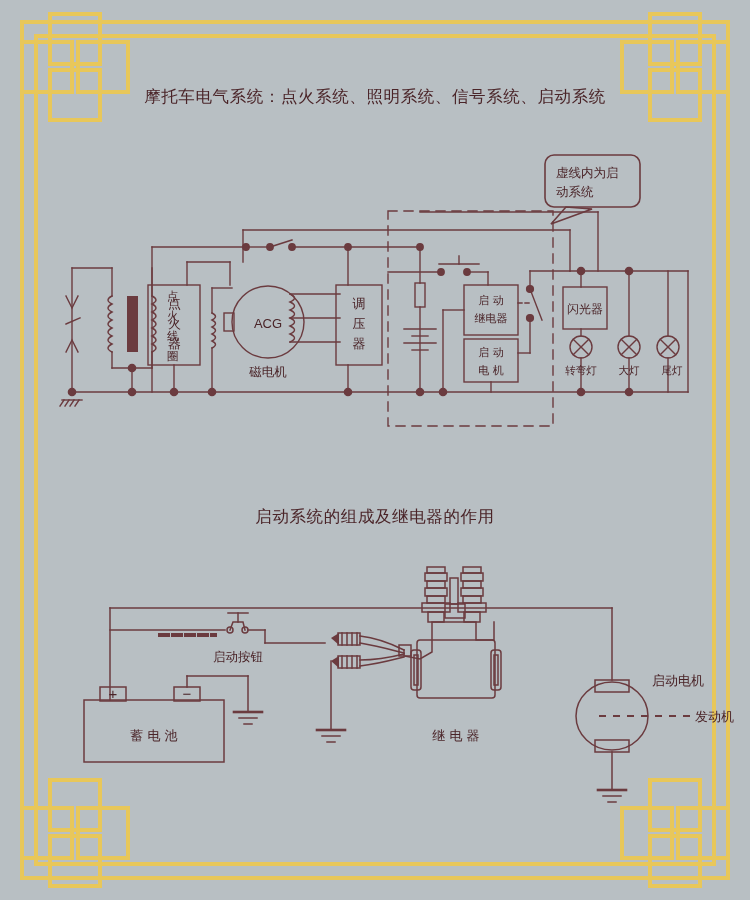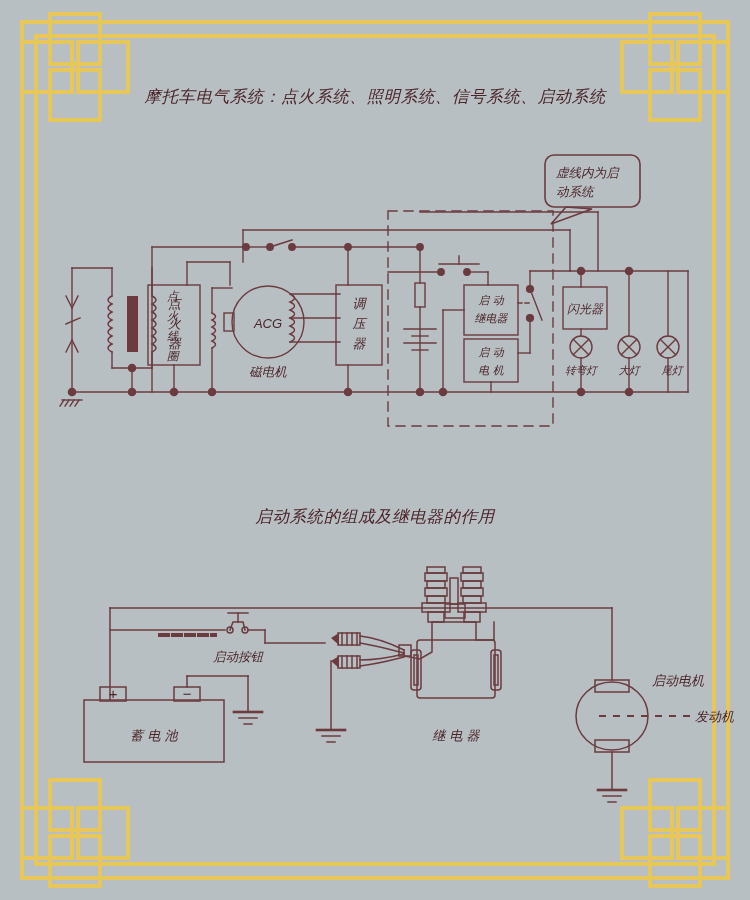--- a/index.html
+++ b/index.html
@@ -3,21 +3,21 @@
 <meta charset="utf-8">
 <style>
   html,body{margin:0;padding:0;}
   body{
     width:750px;height:900px;
     background:#b8bfc3;
     font-family:"Liberation Sans","DejaVu Sans",sans-serif;
     overflow:hidden;
     position:relative;
   }
-  #page{position:relative;width:750px;height:900px;font-style:italic;}
+  #page{position:relative;width:750px;height:900px;}
   #svgroot{position:absolute;left:0;top:0;width:750px;height:900px;}
   .cn{font-family:"DejaVu Sans","Liberation Sans",sans-serif;}
 </style>
 </head>
 <body>
 
 <div id="page">
 <svg id="svgroot" viewBox="0 0 750 900" xmlns="http://www.w3.org/2000/svg">
 
   <rect x="0" y="0" width="750" height="900" fill="#b8bfc3"></rect>

